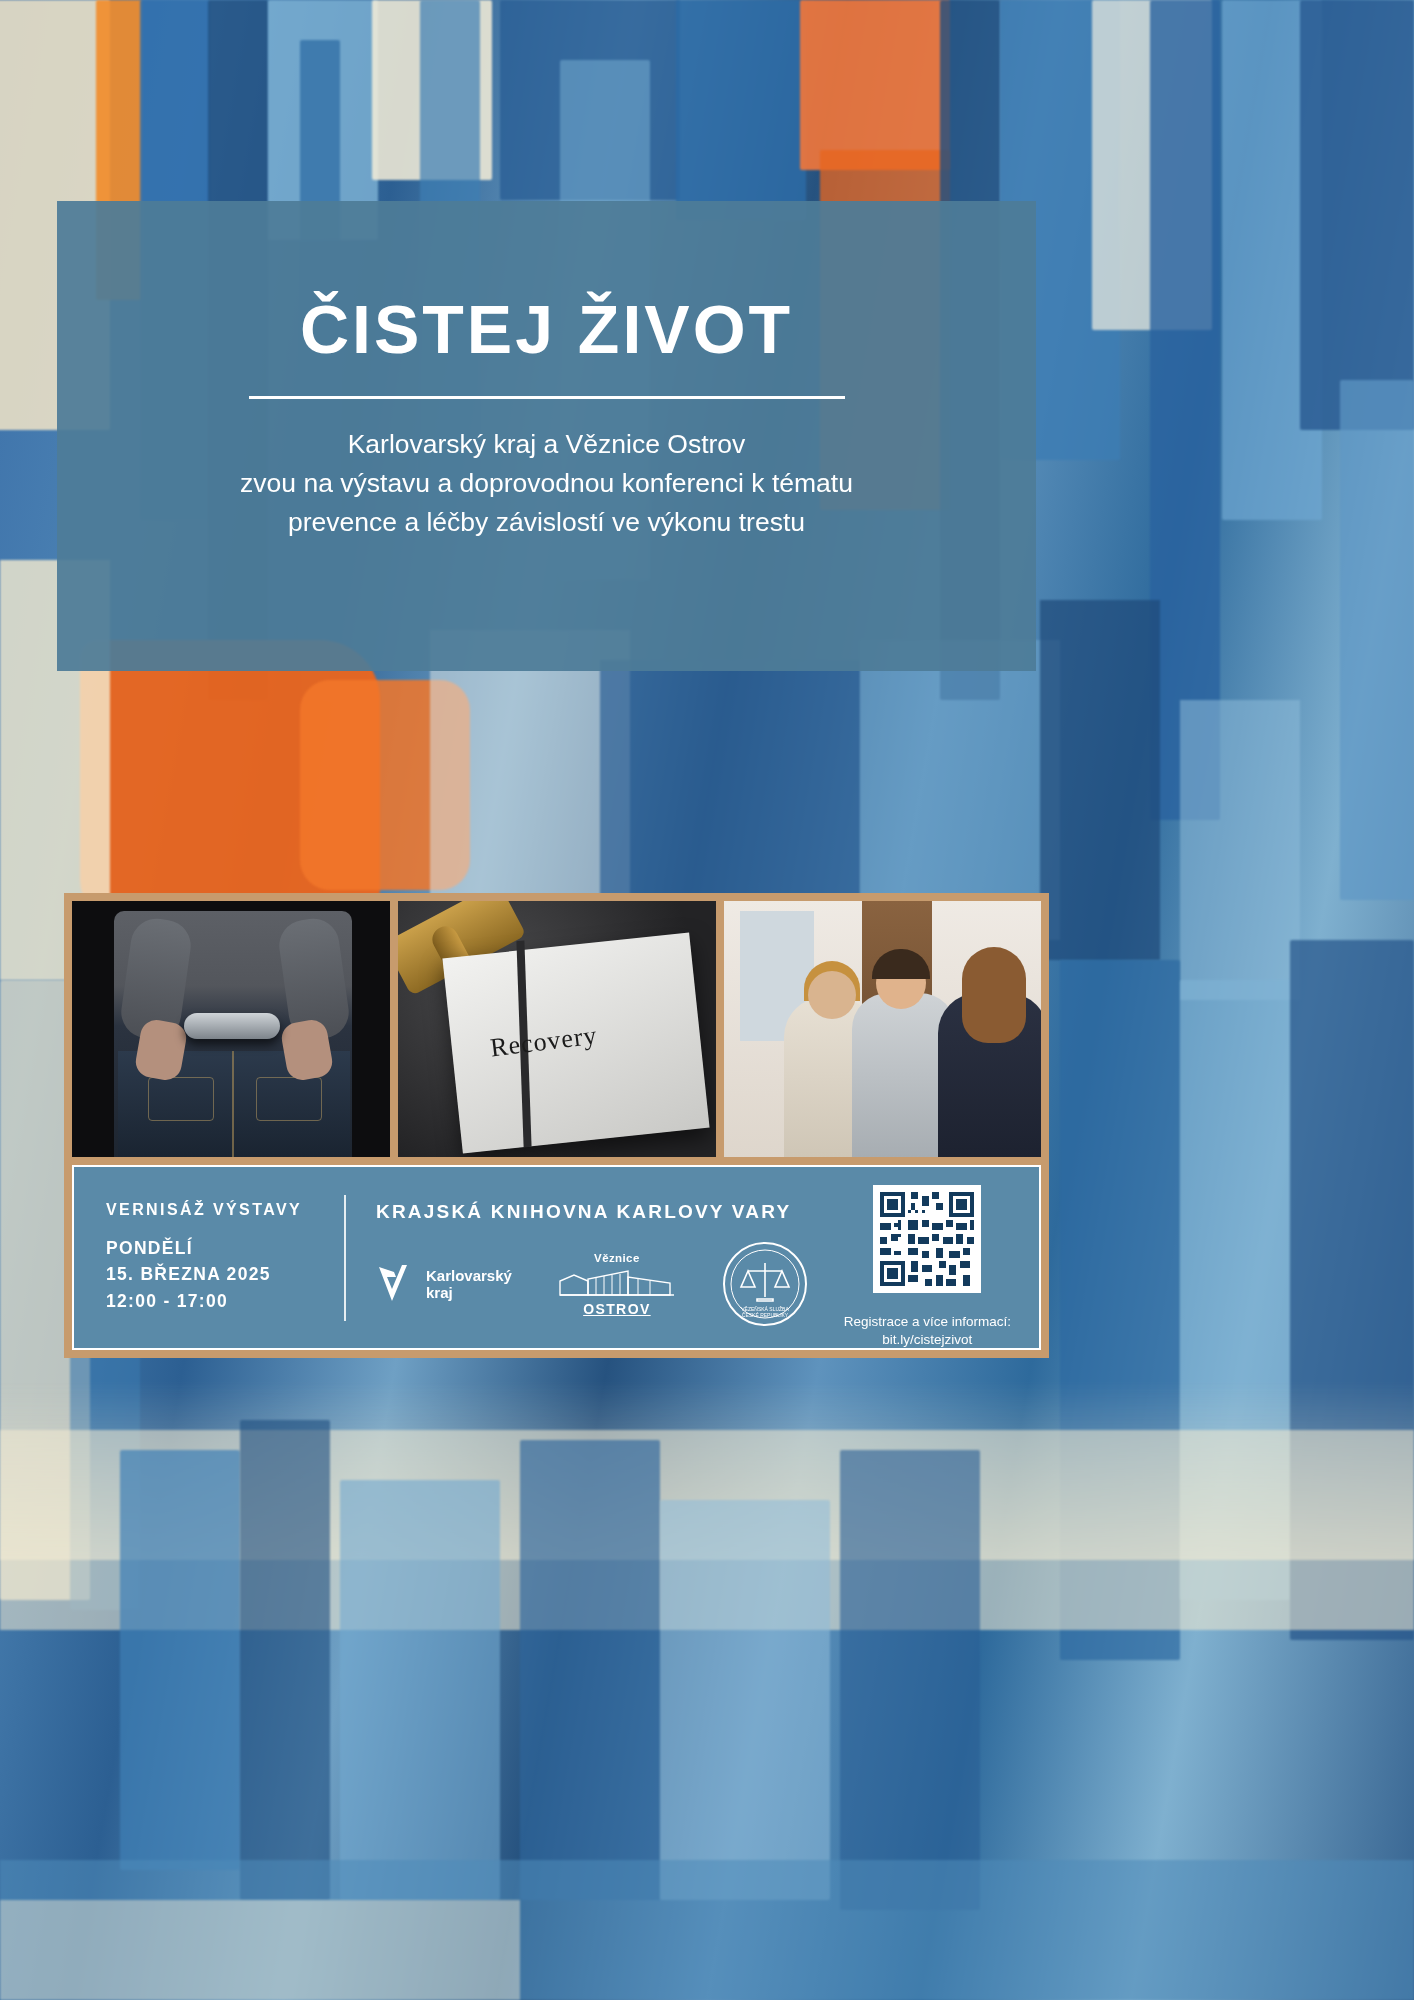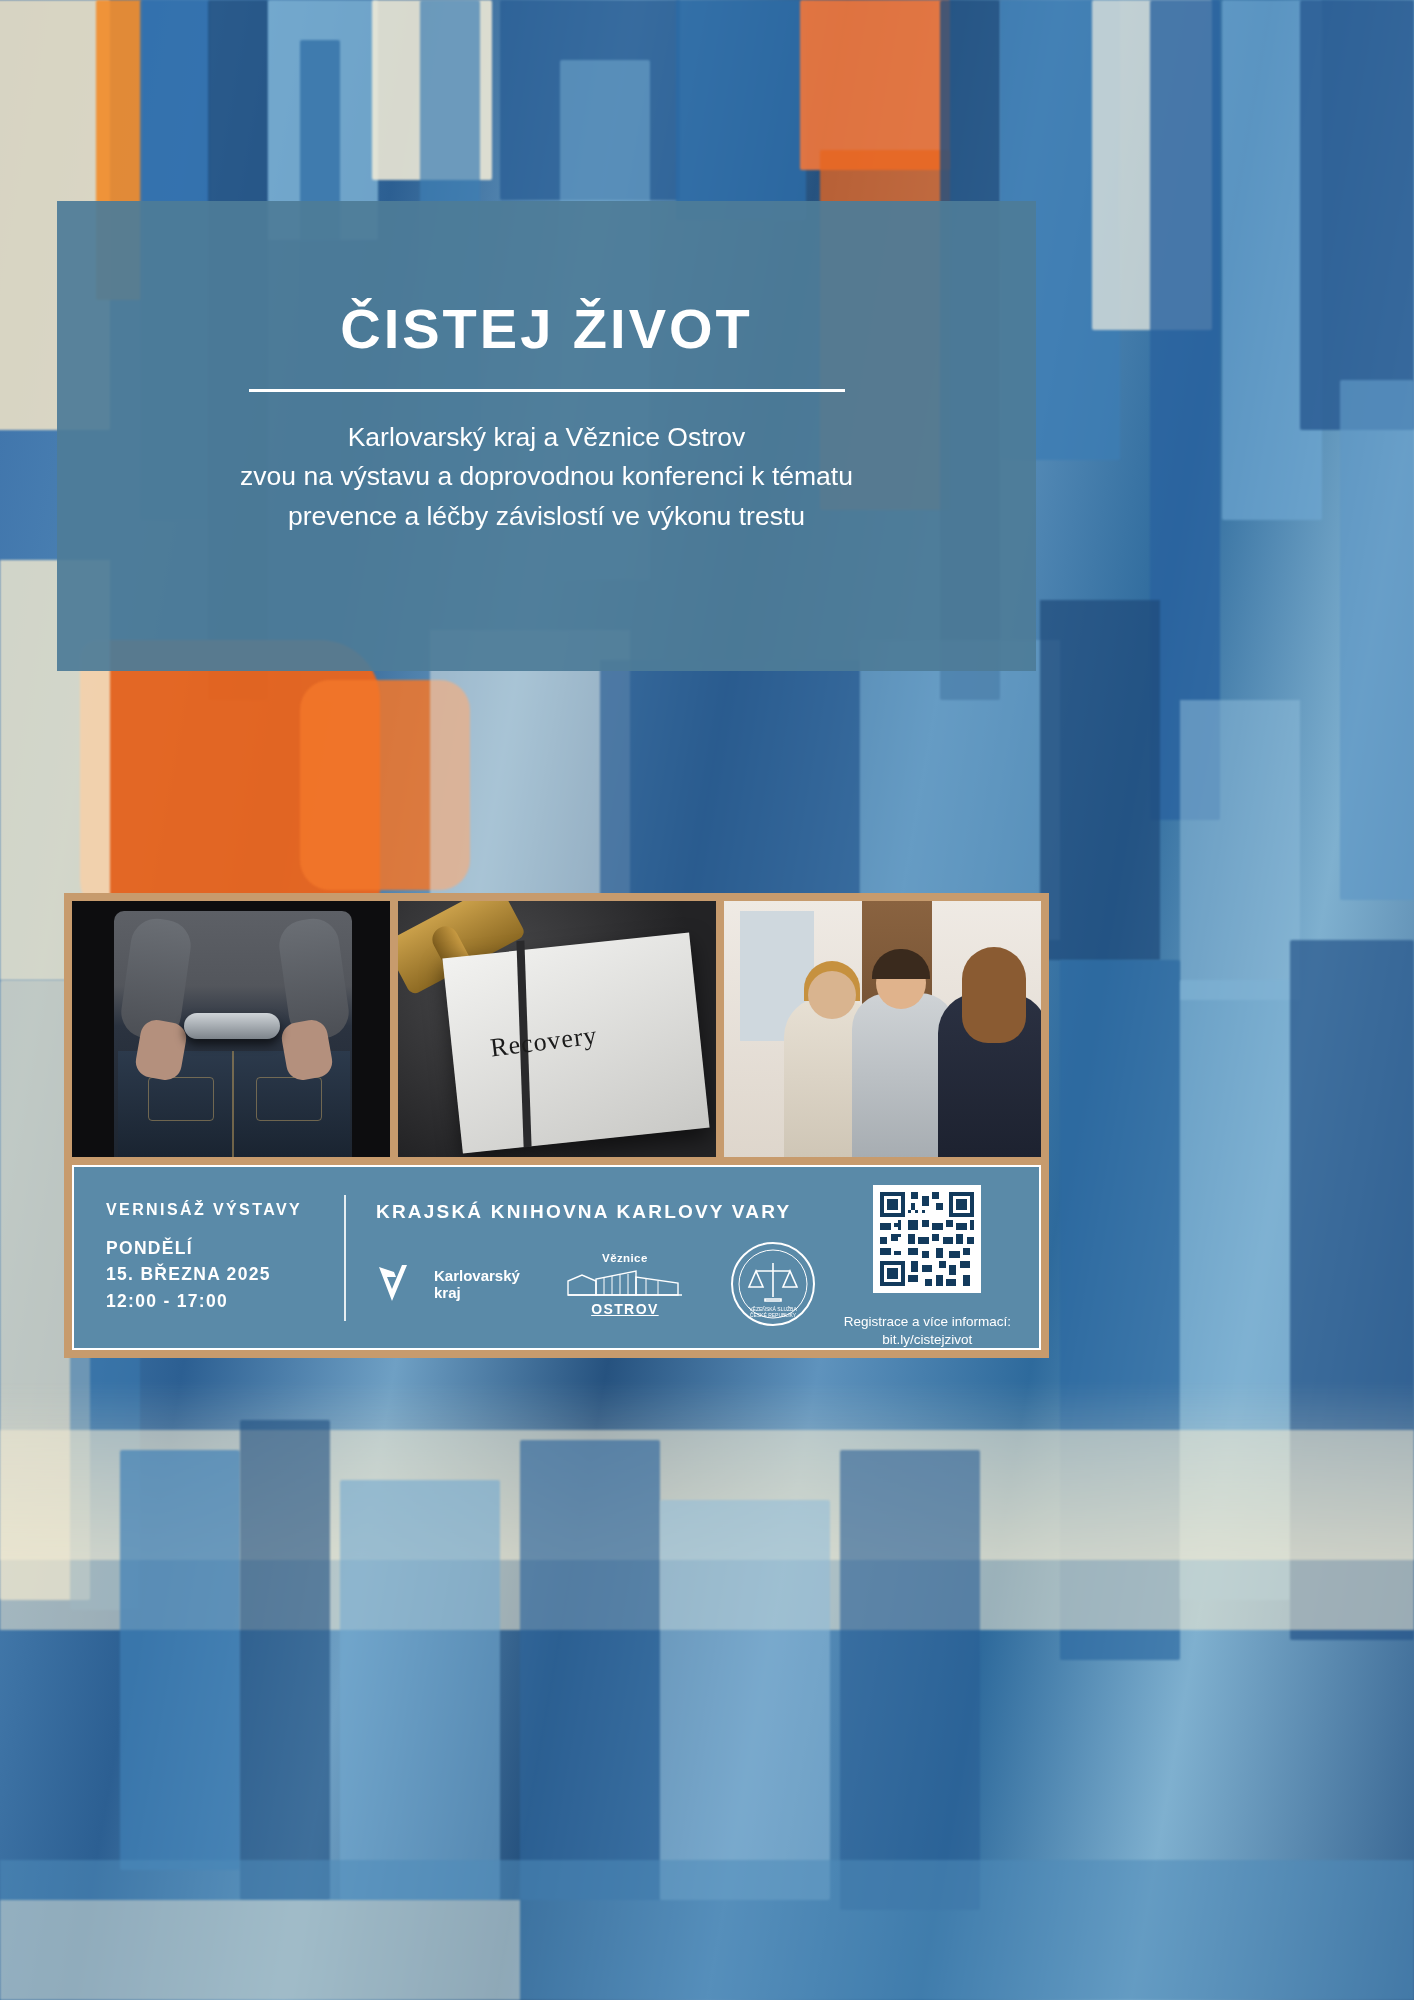--- a/index.html
+++ b/index.html
@@ -32,21 +32,21 @@
   .panel {
     position: absolute;
     left: 57px; top: 201px;
     width: 979px; height: 470px;
     background: rgba(78,124,152,0.93);
     display: flex; flex-direction: column;
     align-items: center; justify-content: center;
   }
   .title {
     color: #fff;
-    font-size: 56px;
+    font-size: 68px;
     font-weight: bold;
     letter-spacing: 3px;
     text-align: center;
     margin-top: -40px;
   }
   .rule {
     width: 596px; height: 3px; background: #ffffff;
     margin: 28px 0 26px 0;
   }
   .subtitle {
@@ -193,21 +193,21 @@
   .venue {
     position: absolute; left: 30px; top: 34px;
     color: #ffffff; font-size: 19px; font-weight: bold; letter-spacing: 2.2px;
   }
   .logos {
     position: absolute; left: 30px; top: 74px;
     display: flex; align-items: center; gap: 42px;
   }
 
   
-  .logo-kk { display: flex; align-items: center; gap: 24px; color: #fff; }
+  .logo-kk { display: flex; align-items: center; gap: 16px; color: #fff; }
   .kk-mark { width: 34px; height: 42px; }
   .kk-text { font-size: 15px; font-weight: bold; line-height: 1.15; }
 
   
   .logo-vo { color: #fff; text-align: center; width: 126px; }
   .vo-top { font-size: 11.5px; font-weight: bold; letter-spacing: .4px; }
   .vo-img { width: 118px; height: 34px; margin: 1px auto 0; }
   .vo-bottom { font-size: 14px; font-weight: bold; letter-spacing: 1.4px; margin-top: -2px; text-decoration: underline; }
 
   

